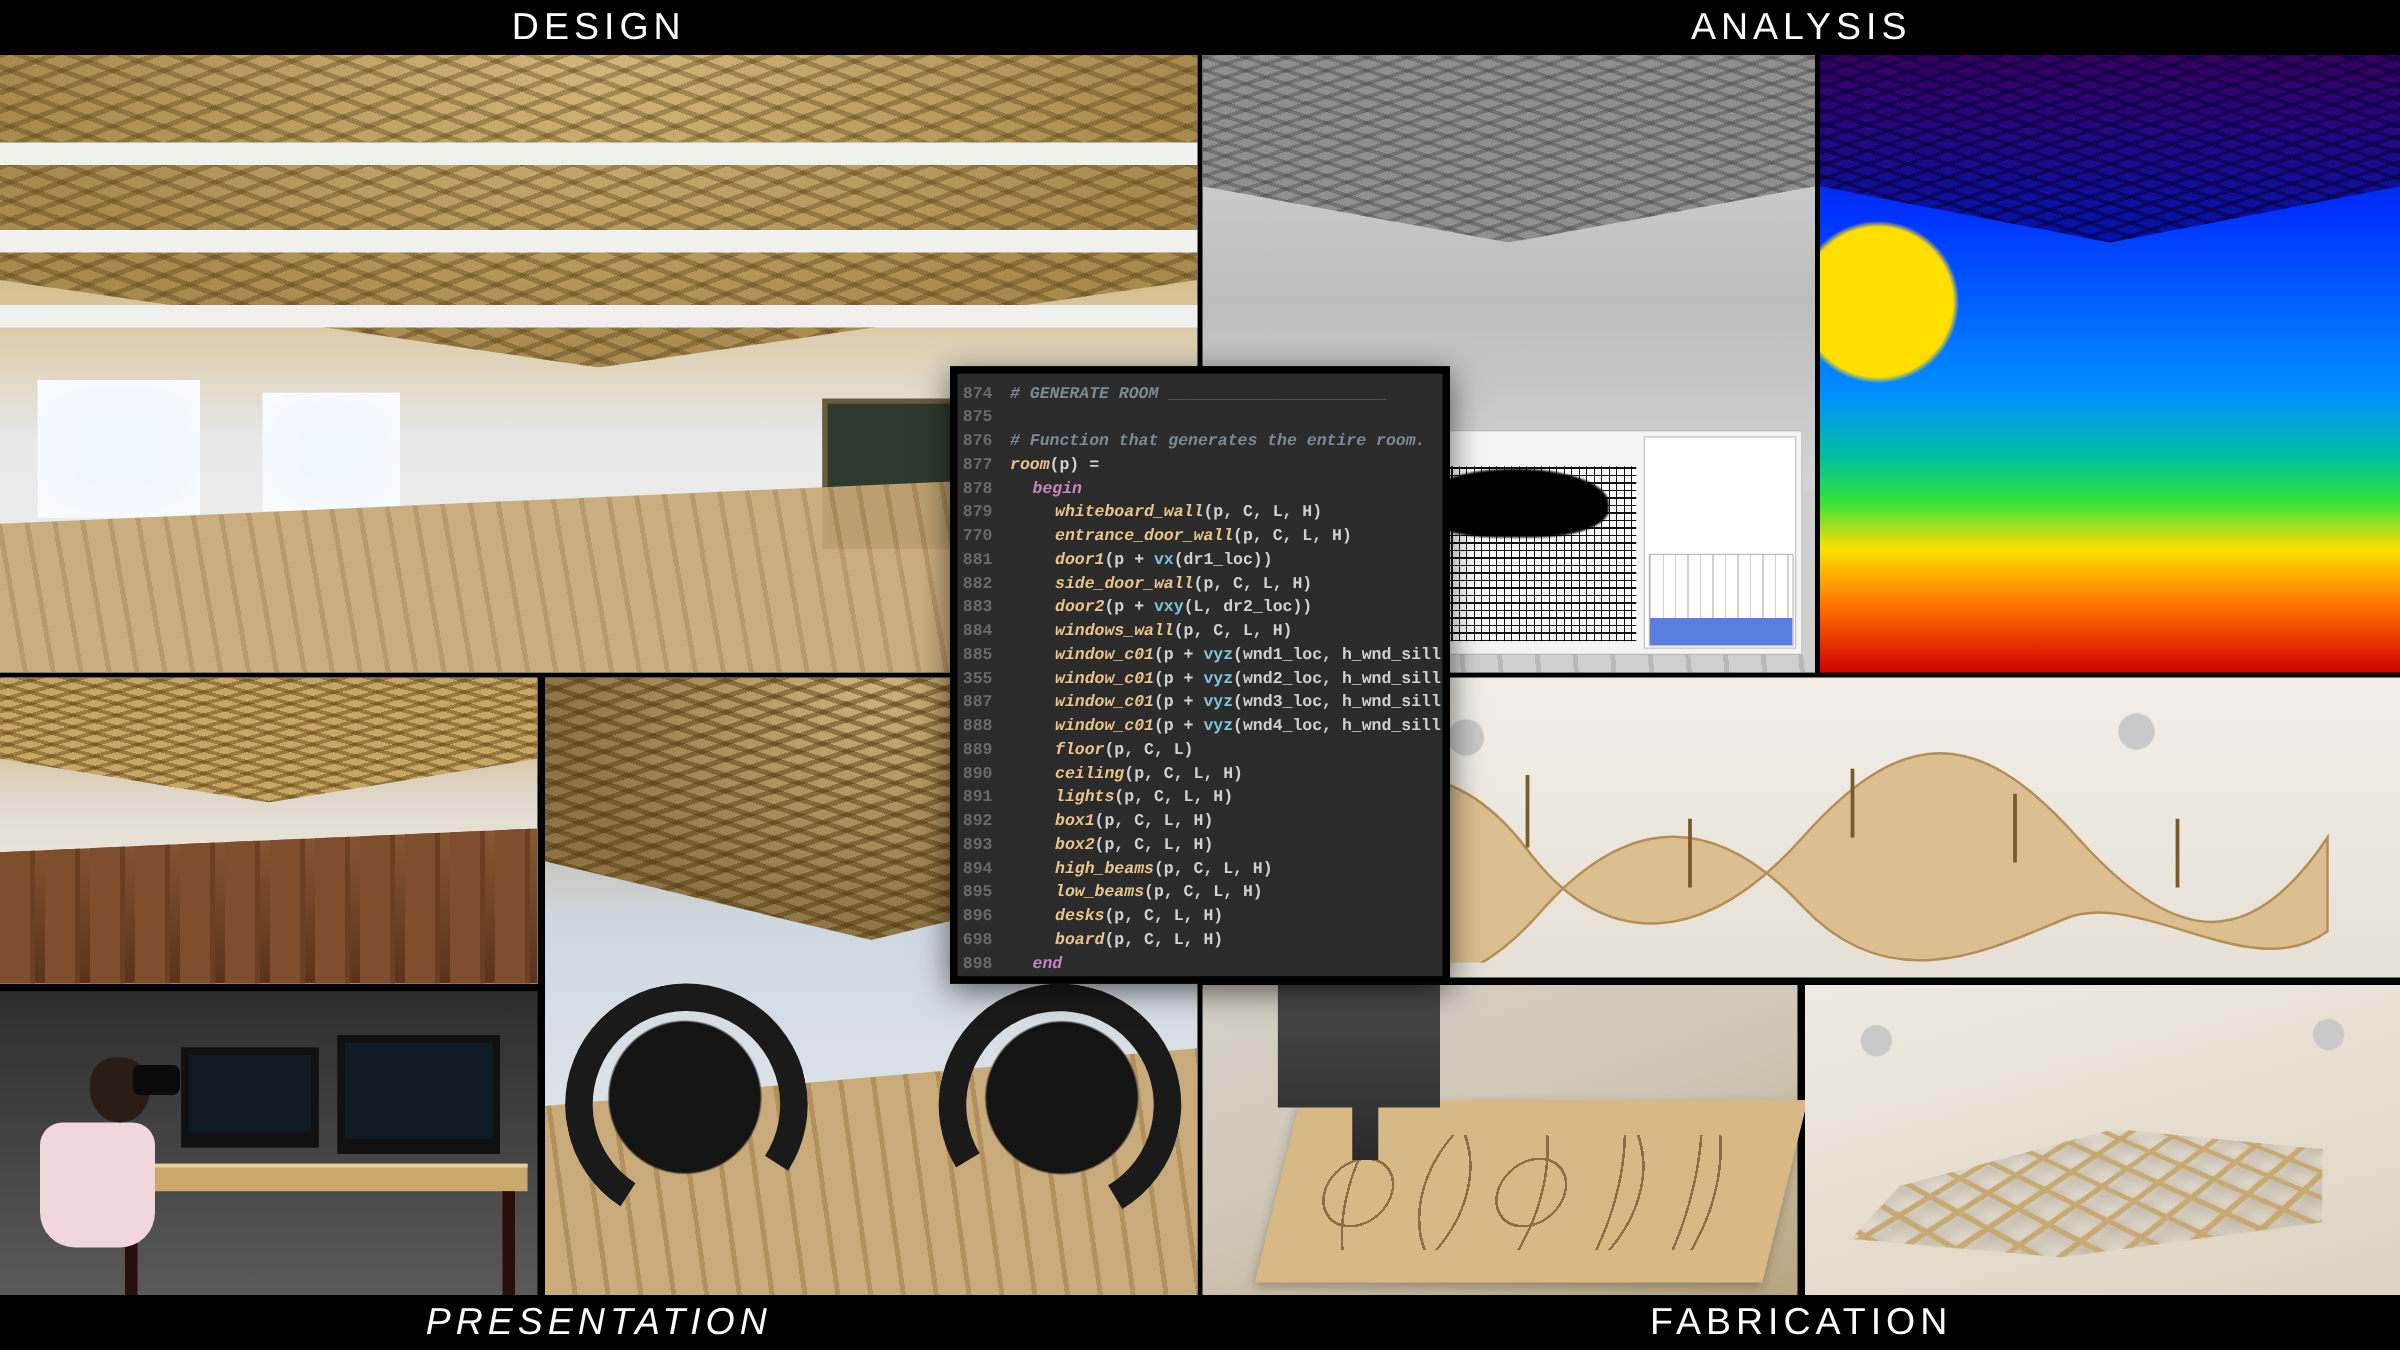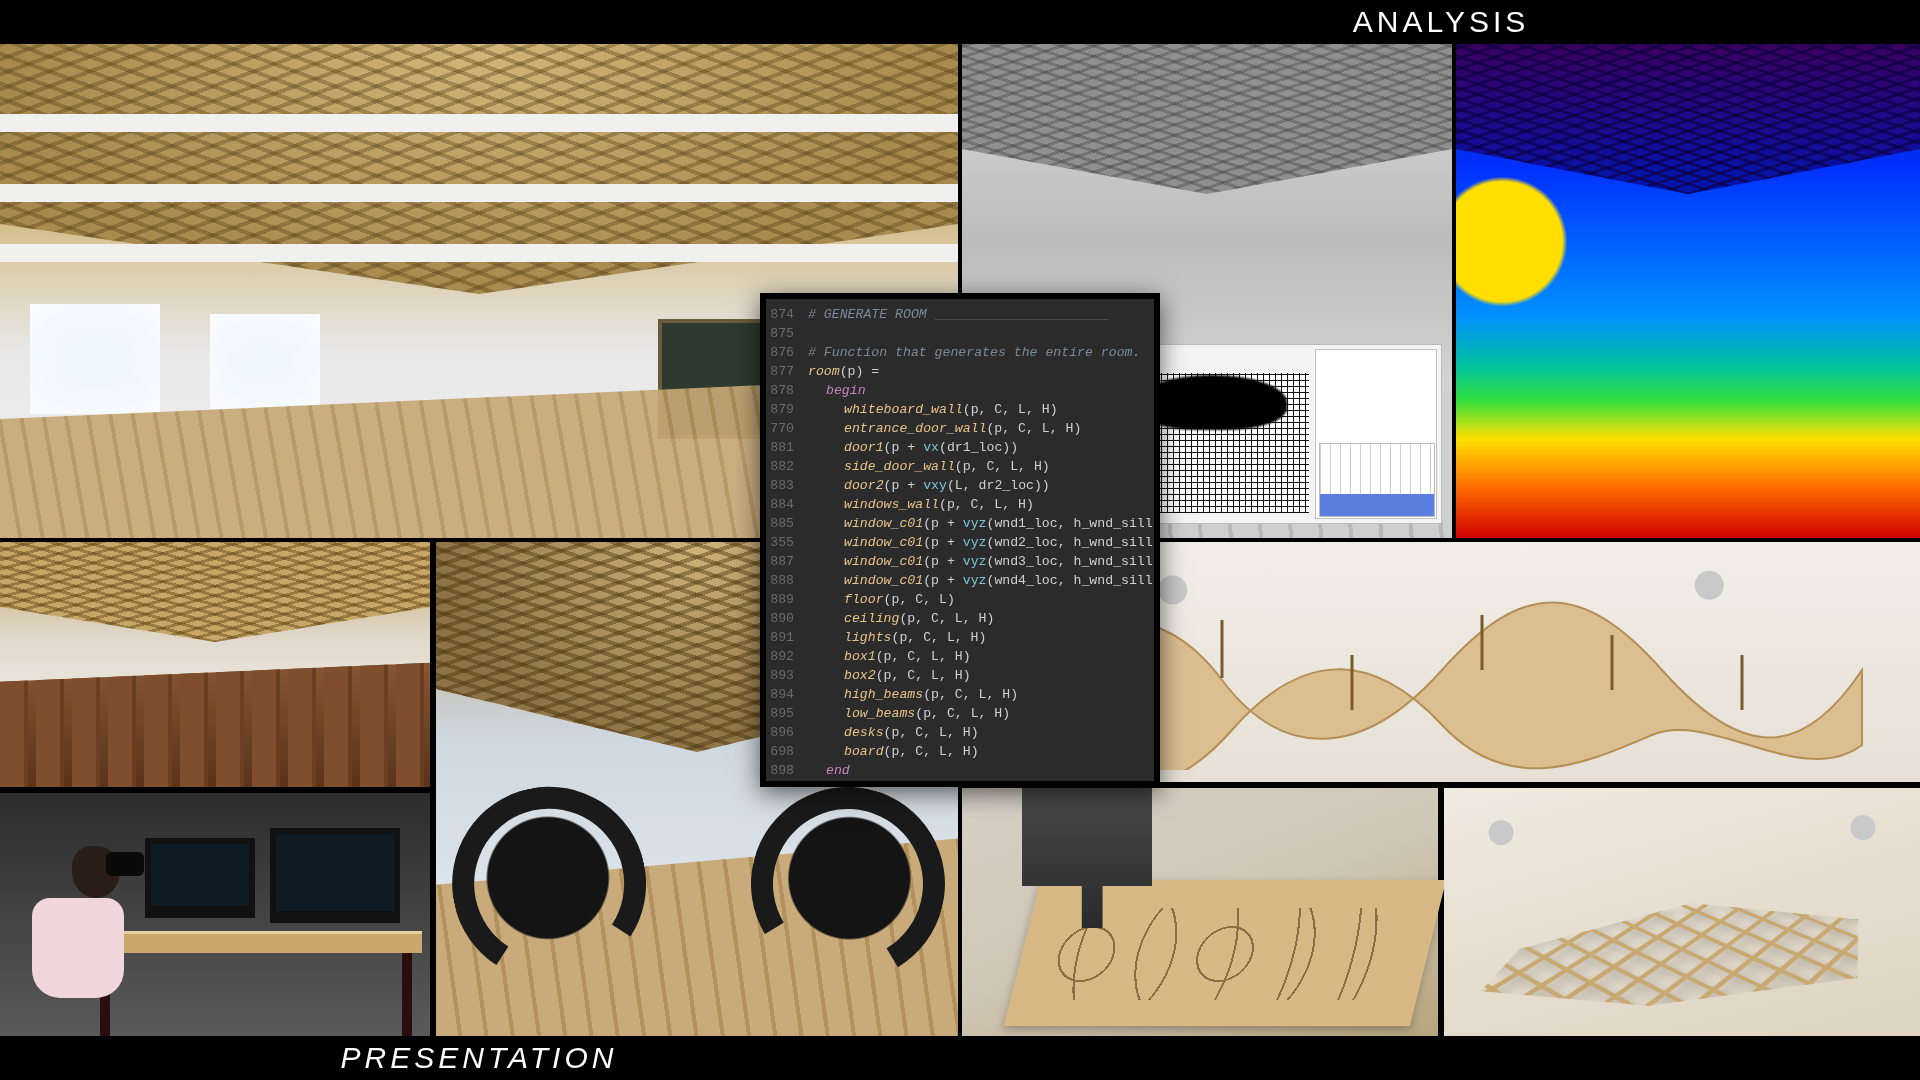--- a/index.html
+++ b/index.html
@@ -263,20 +263,21 @@
     width: 400px; height: 494px;
     background:#2b2b2b;
     border: 6px solid #000;
     font-family: Consolas, 'Courier New', monospace;
     font-size: 13.2px;
     line-height: 19px;
     color:#c8c8c8;
     overflow:hidden;
     z-index: 50;
     box-shadow: 0 6px 24px rgba(0,0,0,.6);
+    font-weight: bold;
   }
   .code-editor .gutter {
     position:absolute; left:0; top:6px; width:34px; bottom:6px;
     text-align:right; color:#6a6a6a; padding-right:6px;
   }
   .code-editor .codecol {
     position:absolute; left:42px; right:6px; top:6px; bottom:6px;
     white-space: pre;
   }
   .tok-comment { color:#7a8a99; font-style:italic;}
@@ -286,20 +287,21 @@
   .tok-param   { color:#d0d0d0;}
   .tok-call    { color:#7cc3d8;}
   .codeline { display:block; height:19px;}
   .indent1 { padding-left:18px;}
   .indent2 { padding-left:36px;}
 </style>
 </head>
 <body>
 
 <div class="quadrant q-tl">
+  <div class="label-bar label-top">DESIGN</div>
   <div class="design-main">
     <div class="ceiling-waffle"></div>
     <div class="beam b1"></div>
     <div class="beam b2"></div>
     <div class="beam b3"></div>
     <div class="window w1"></div>
     <div class="window w2"></div>
     <div class="board"></div>
     <div class="desk-field"></div>
   </div>
@@ -371,20 +373,21 @@
     </svg>
   </div>
   <div class="fab-bl">
     <div class="sheet"></div>
     <div class="cut"></div>
     <div class="cnc"></div>
   </div>
   <div class="fab-br">
     <div class="lattice"></div>
   </div>
+  <div class="label-bar label-bottom">FABRICATION</div>
 </div>
 
 <div class="code-editor">
   <div class="gutter">
       <div class="codeline">874</div>
       <div class="codeline">875</div>
       <div class="codeline">876</div>
       <div class="codeline">877</div>
       <div class="codeline">878</div>
       <div class="codeline">879</div>

